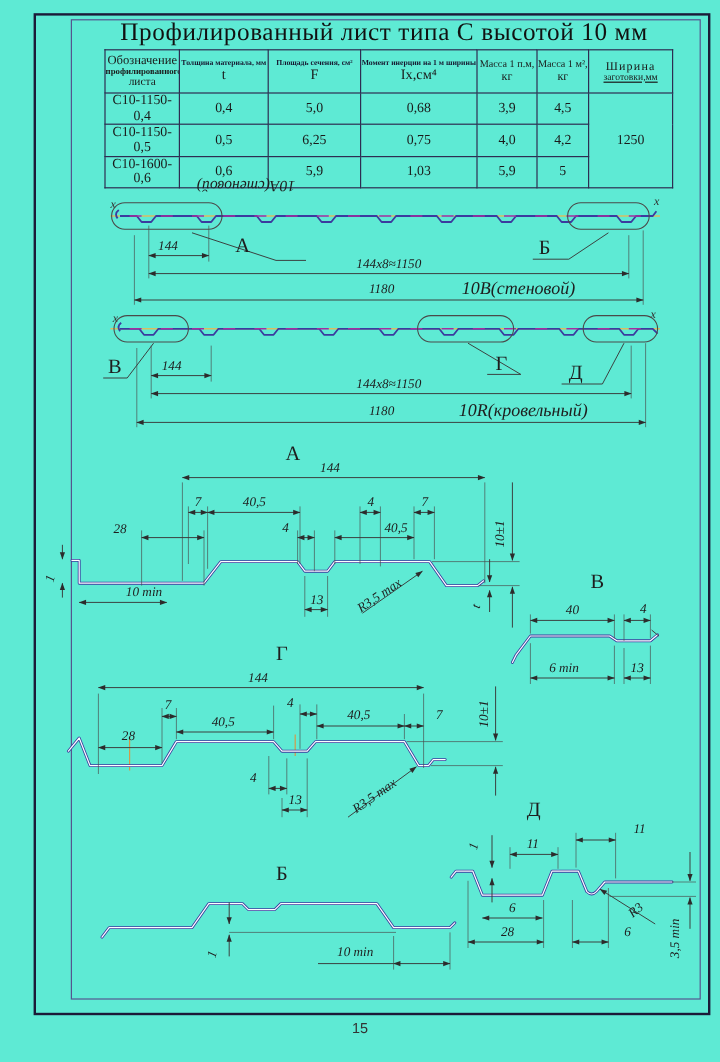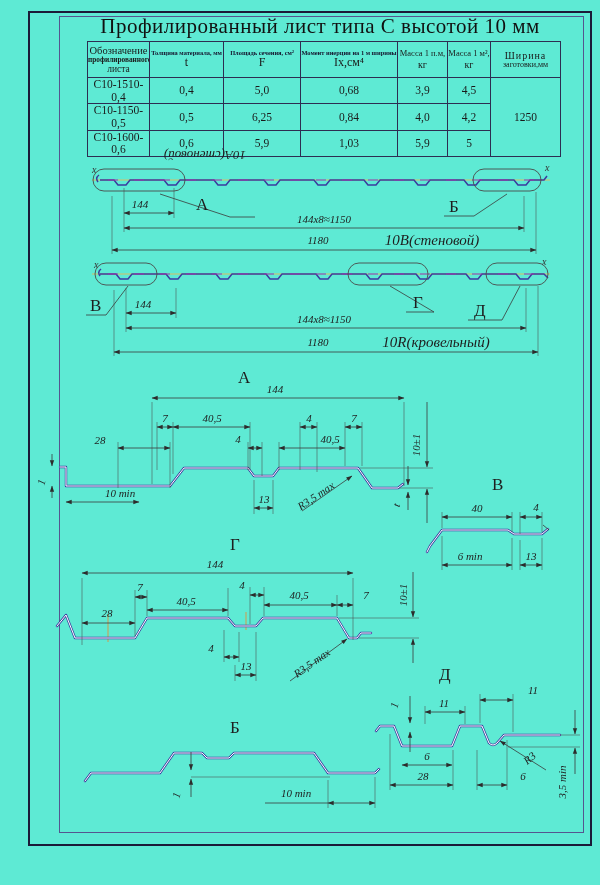--- a/index.html
+++ b/index.html
@@ -18,21 +18,21 @@
   table.spec td{border:1px solid #2d2d52;padding:0;text-align:center;vertical-align:middle;
         font-size:11.5px;line-height:1.1;overflow:hidden;margin-top:48px;}
   .h-tiny{font-size:6.4px;font-weight:bold;color:#15152e;white-space:nowrap;}
   .h-sym{font-size:12px;}
   .h-med{font-size:8.5px;white-space:nowrap;}
   .h-kg{font-size:10px;}
   .c1h1{font-size:10.5px;}
   .c1h2{font-size:7.3px;font-weight:bold;}
   .c1h3{font-size:9.5px;}
   .c7h1{font-size:10px;letter-spacing:1px;}
-  .c7h2{font-size:8px;white-space:nowrap;}
+  .c7h2{font-size:8px;white-space:nowrap;text-decoration:underline;}
   td.namecell{text-align:left;padding-left:2px;}
   
   .ln{stroke:#3a3a3a;stroke-width:.8;fill:none}
   .ext{stroke:#4a4a4a;stroke-width:.55;fill:none}
   .dim{stroke:#3a3a3a;stroke-width:.8;fill:none;marker-start:url(#arr);marker-end:url(#arr)}
   .dime{stroke:#3a3a3a;stroke-width:.8;fill:none;marker-end:url(#arr)}
   .prof{stroke:#3b3b9e;stroke-width:2.4;fill:none;stroke-linejoin:round;stroke-linecap:round}
   .prof2{stroke:#ffffff;stroke-width:1;fill:none;stroke-linejoin:round;stroke-linecap:round}
   .sprof{stroke:#3b3b9e;stroke-width:1.5;fill:none;stroke-linejoin:round}
   .cly{stroke:#d8be62;stroke-width:1.2;stroke-dasharray:16 10;fill:none}
@@ -91,33 +91,33 @@
       <td>
         <div class="h-med">Масса 1 м²,</div>
         <div class="h-kg">кг</div>
       </td>
       <td>
         <div class="c7h1">Ширина</div>
         <div class="c7h2">заготовки,мм</div>
       </td>
     </tr>
     <tr style="height:19px">
-      <td class="namecell">С10-1510-0,4</td>
+      <td class="namecell">С10-1150-0,4</td>
       <td>0,4</td>
       <td>5,0</td>
       <td>0,68</td>
       <td>3,9</td>
       <td>4,5</td>
       <td rowspan="3">1250</td>
     </tr>
     <tr style="height:19px">
       <td class="namecell">С10-1150-0,5</td>
       <td>0,5</td>
       <td>6,25</td>
-      <td>0,84</td>
+      <td>0,75</td>
       <td>4,0</td>
       <td>4,2</td>
     </tr>
     <tr style="height:19px">
       <td class="namecell">С10-1600-0,6</td>
       <td>0,6</td>
       <td>5,9</td>
       <td>1,03</td>
       <td>5,9</td>
       <td>5</td>
@@ -396,13 +396,14 @@
       <text class="dt" transform="rotate(-40 532 621)" x="532" y="621" text-anchor="middle">R3</text>
 
       <line class="ext" x1="560" y1="595" x2="580" y2="595"></line>
       <line class="ext" x1="508" y1="607" x2="580" y2="607"></line>
       <line class="dime" x1="575" y1="570" x2="575" y2="594"></line>
       <line class="dime" x1="575" y1="634" x2="575" y2="608"></line>
       <text class="dt" transform="rotate(-90 566 642)" x="566" y="642" text-anchor="middle">3,5 min</text>
     </g>
   </svg>
 
+  <div class="pagenum">15</div>
 </div>
 
 </body></html>

